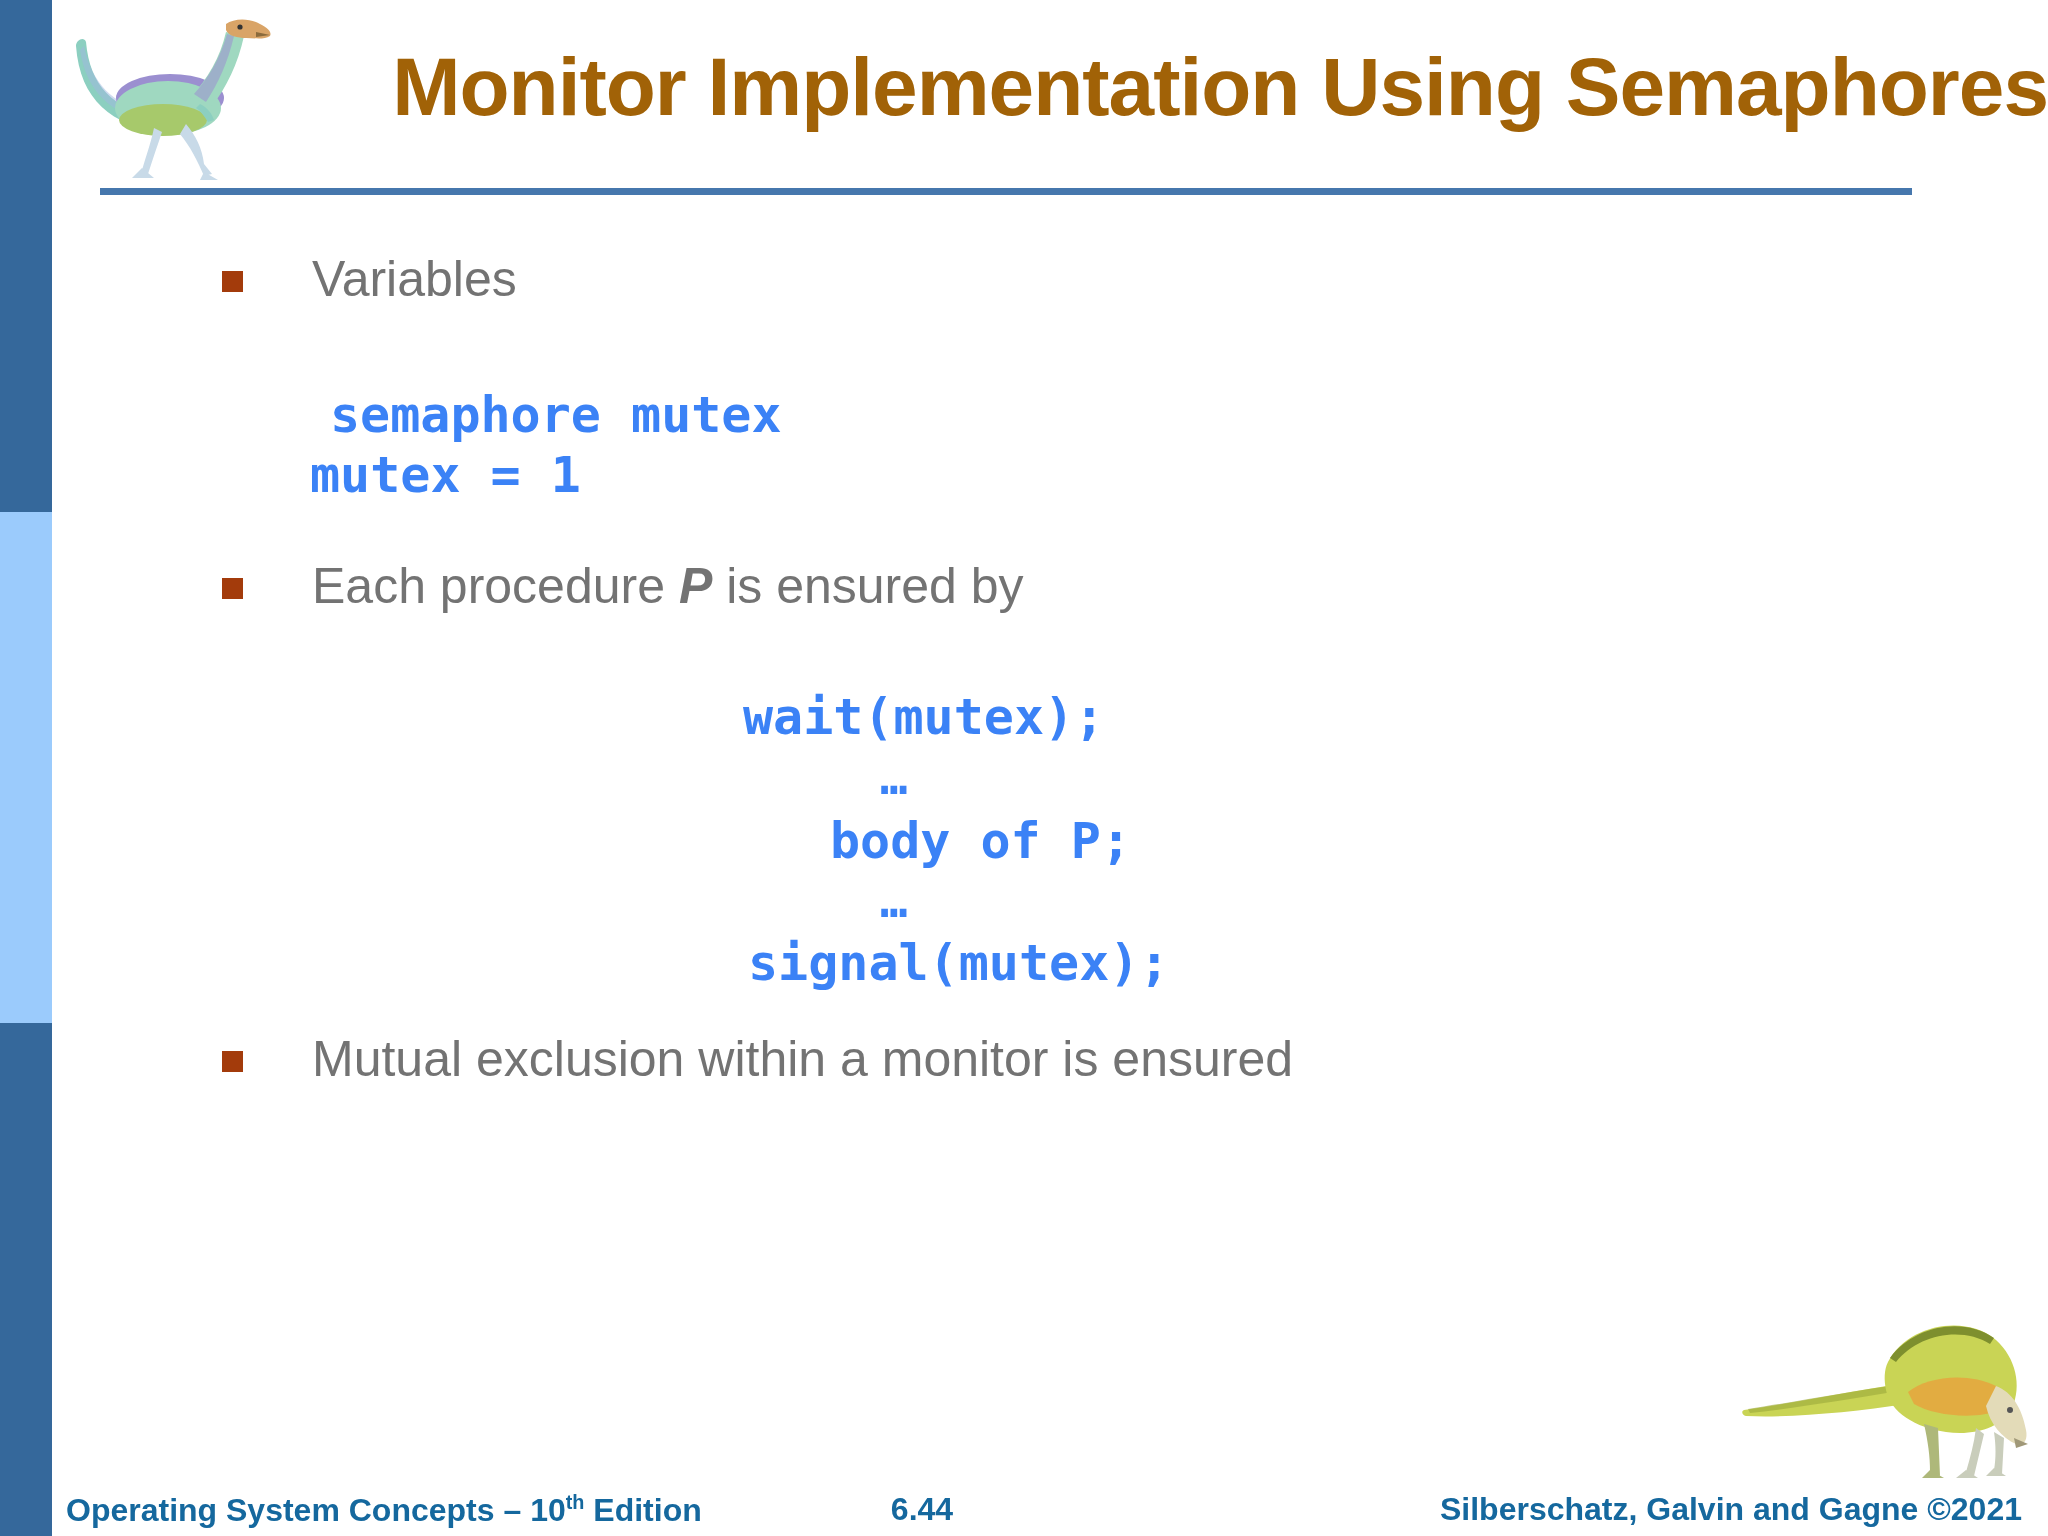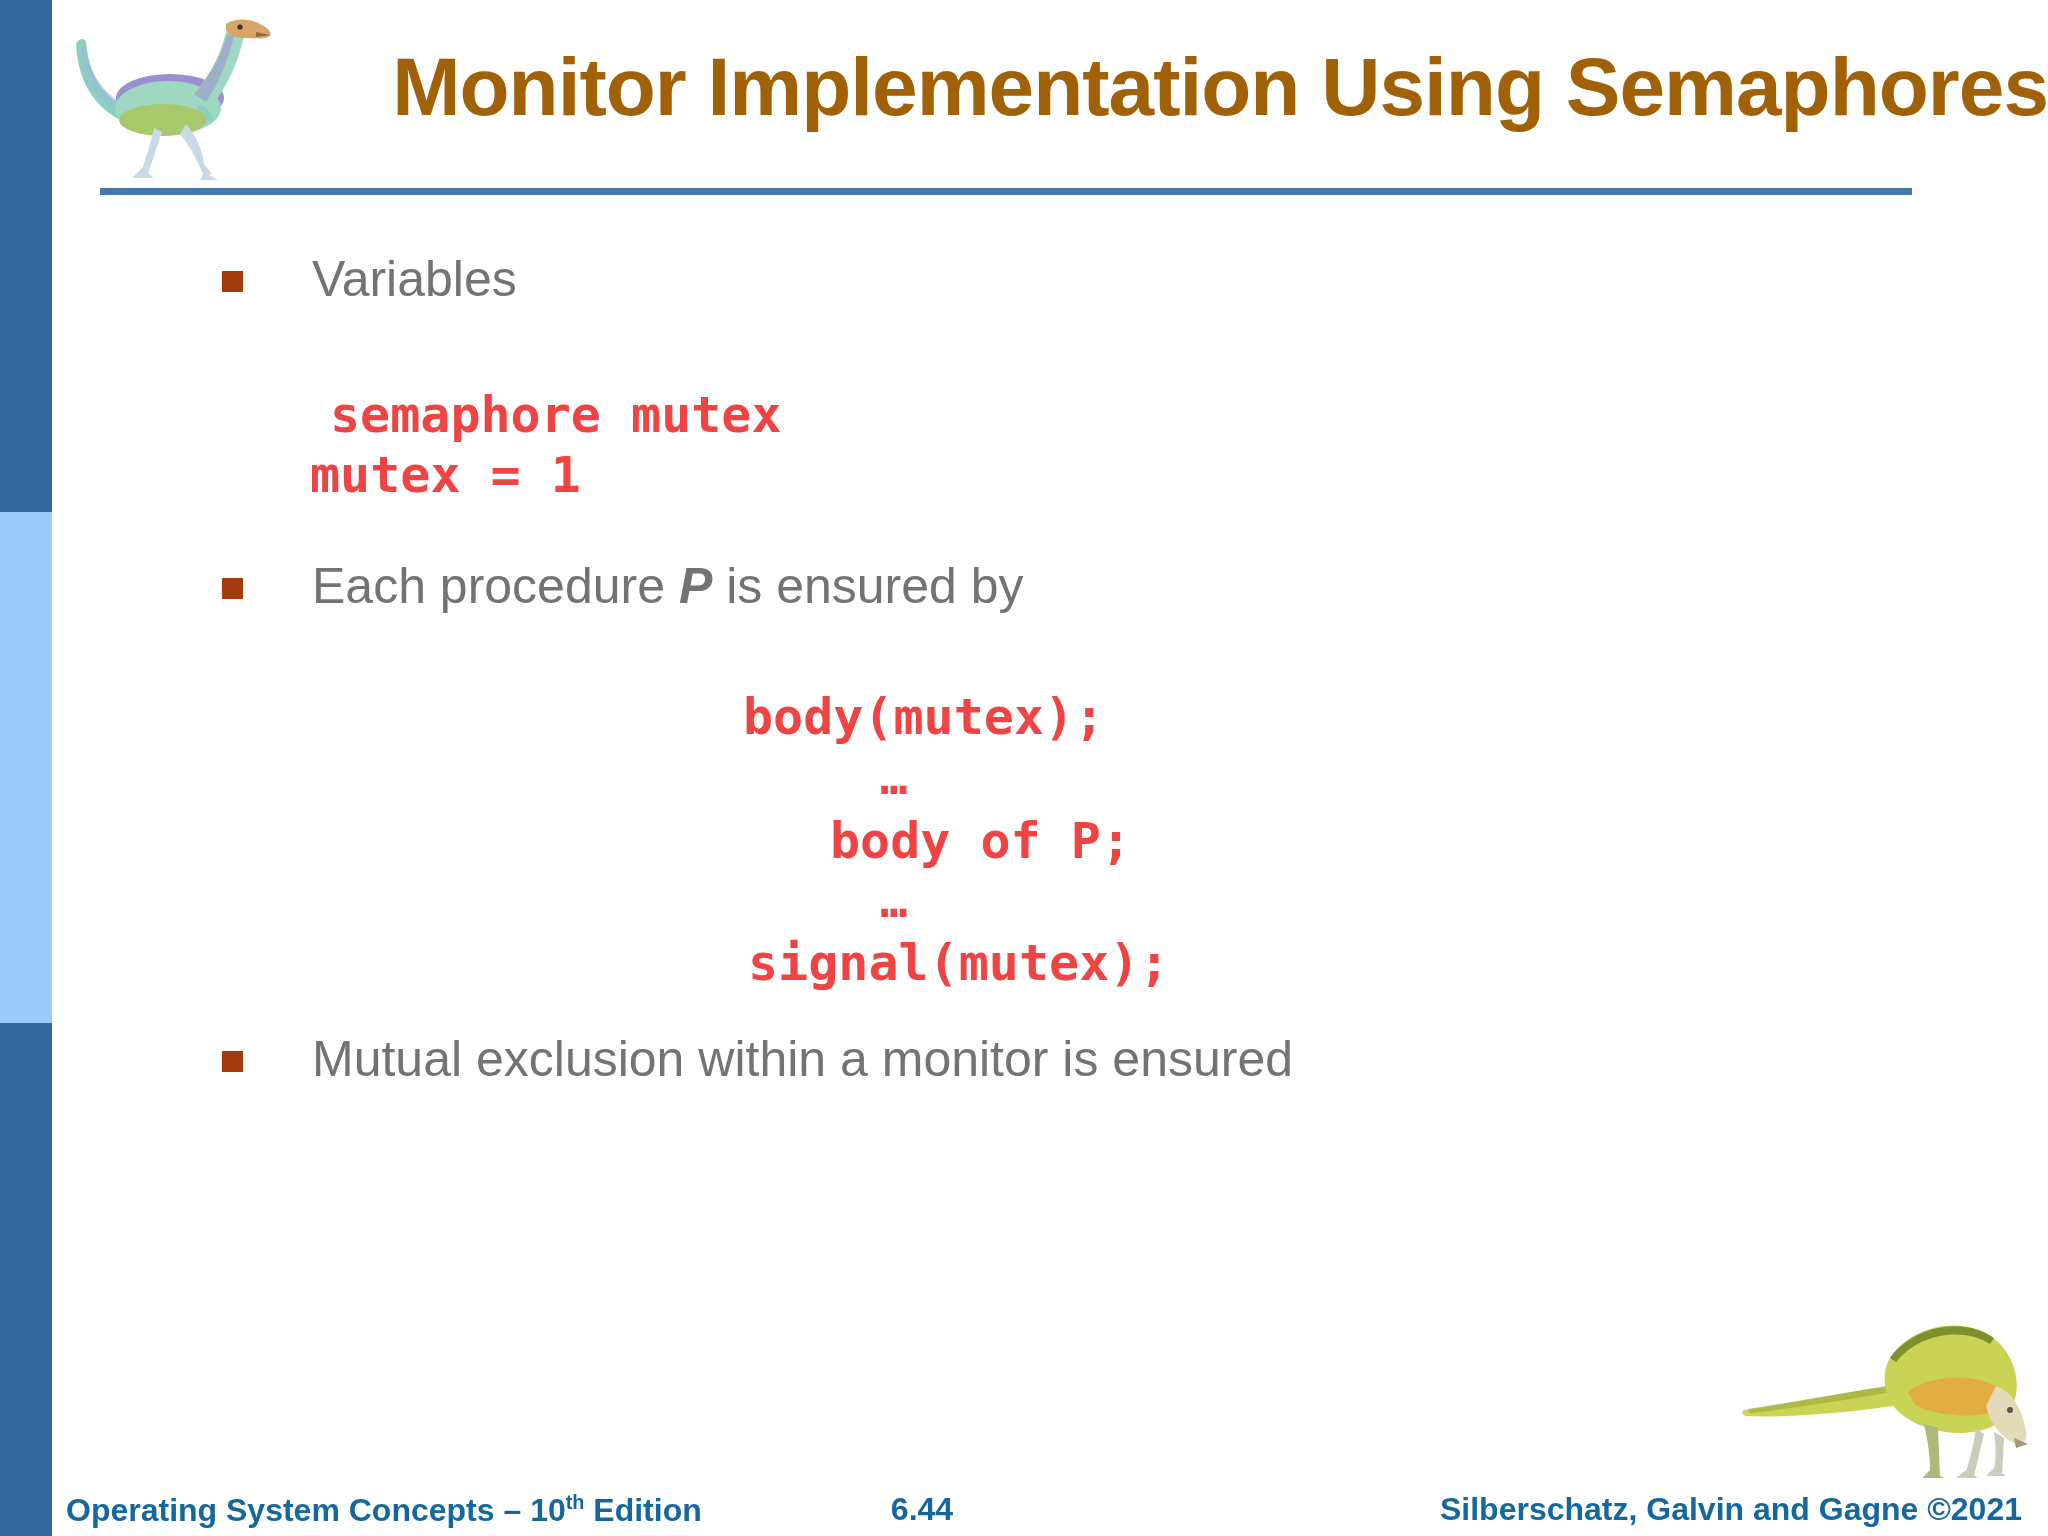--- a/index.html
+++ b/index.html
@@ -40,21 +40,21 @@
   }
   .bt1{top:251px;}
   .bt2{top:558px;}
   .bt3{top:1031px;}
   .proc-p{font-weight:bold;font-style:italic;}
 
   
   .code{
     position:absolute;
     font-family:"DejaVu Sans Mono", monospace;
-    font-weight:bold;font-size:50px;color:#ef4444;
+    font-weight:bold;font-size:50px;color:#3b82f6;
     line-height:1;white-space:pre;
   }
   .c1a{left:330px;top:390px;}
   .c1b{left:310px;top:450px;}
   .c2a{left:743px;top:692px;}
   .c2dots1{left:880px;top:755px;font-size:46px;}
   .c2b{left:830px;top:816px;}
   .c2dots2{left:880px;top:878px;font-size:46px;}
   .c2c{left:748px;top:938px;}
 
@@ -111,21 +111,21 @@
 
   <div class="bullet-square b1"></div>
   <div class="bullet-text bt1">Variables</div>
 
   <div class="code c1a">semaphore mutex</div>
   <div class="code c1b">mutex = 1</div>
 
   <div class="bullet-square b2"></div>
   <div class="bullet-text bt2"><span>Each procedure </span><span class="proc-p">P</span><span> is ensured by</span></div>
 
-  <div class="code c2a">body(mutex);</div>
+  <div class="code c2a">wait(mutex);</div>
   <div class="code c2dots1">…</div>
   <div class="code c2b">body of P;</div>
   <div class="code c2dots2">…</div>
   <div class="code c2c">signal(mutex);</div>
 
   <div class="bullet-square b3"></div>
   <div class="bullet-text bt3">Mutual exclusion within a monitor is ensured</div>
 
   <svg class="dino-bottom" viewBox="0 0 296 196" xmlns="http://www.w3.org/2000/svg">
 

